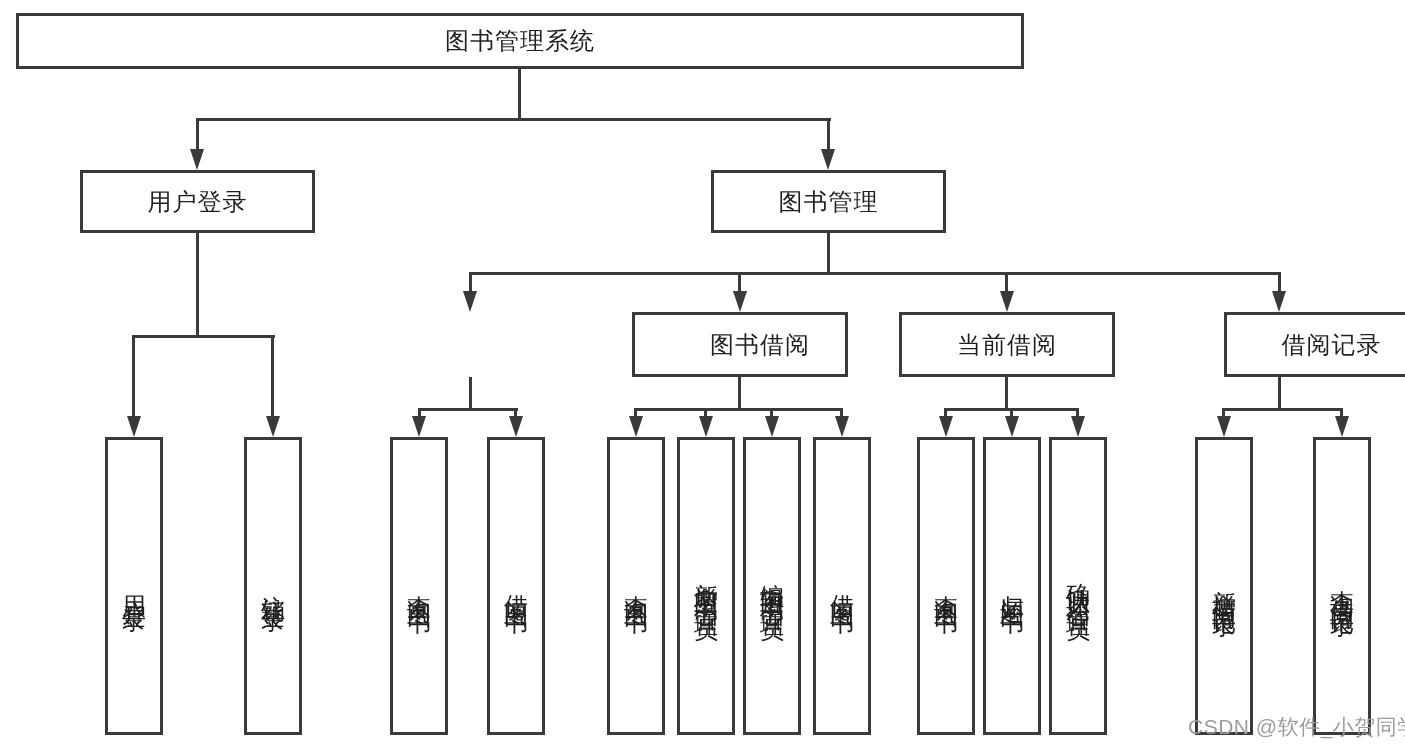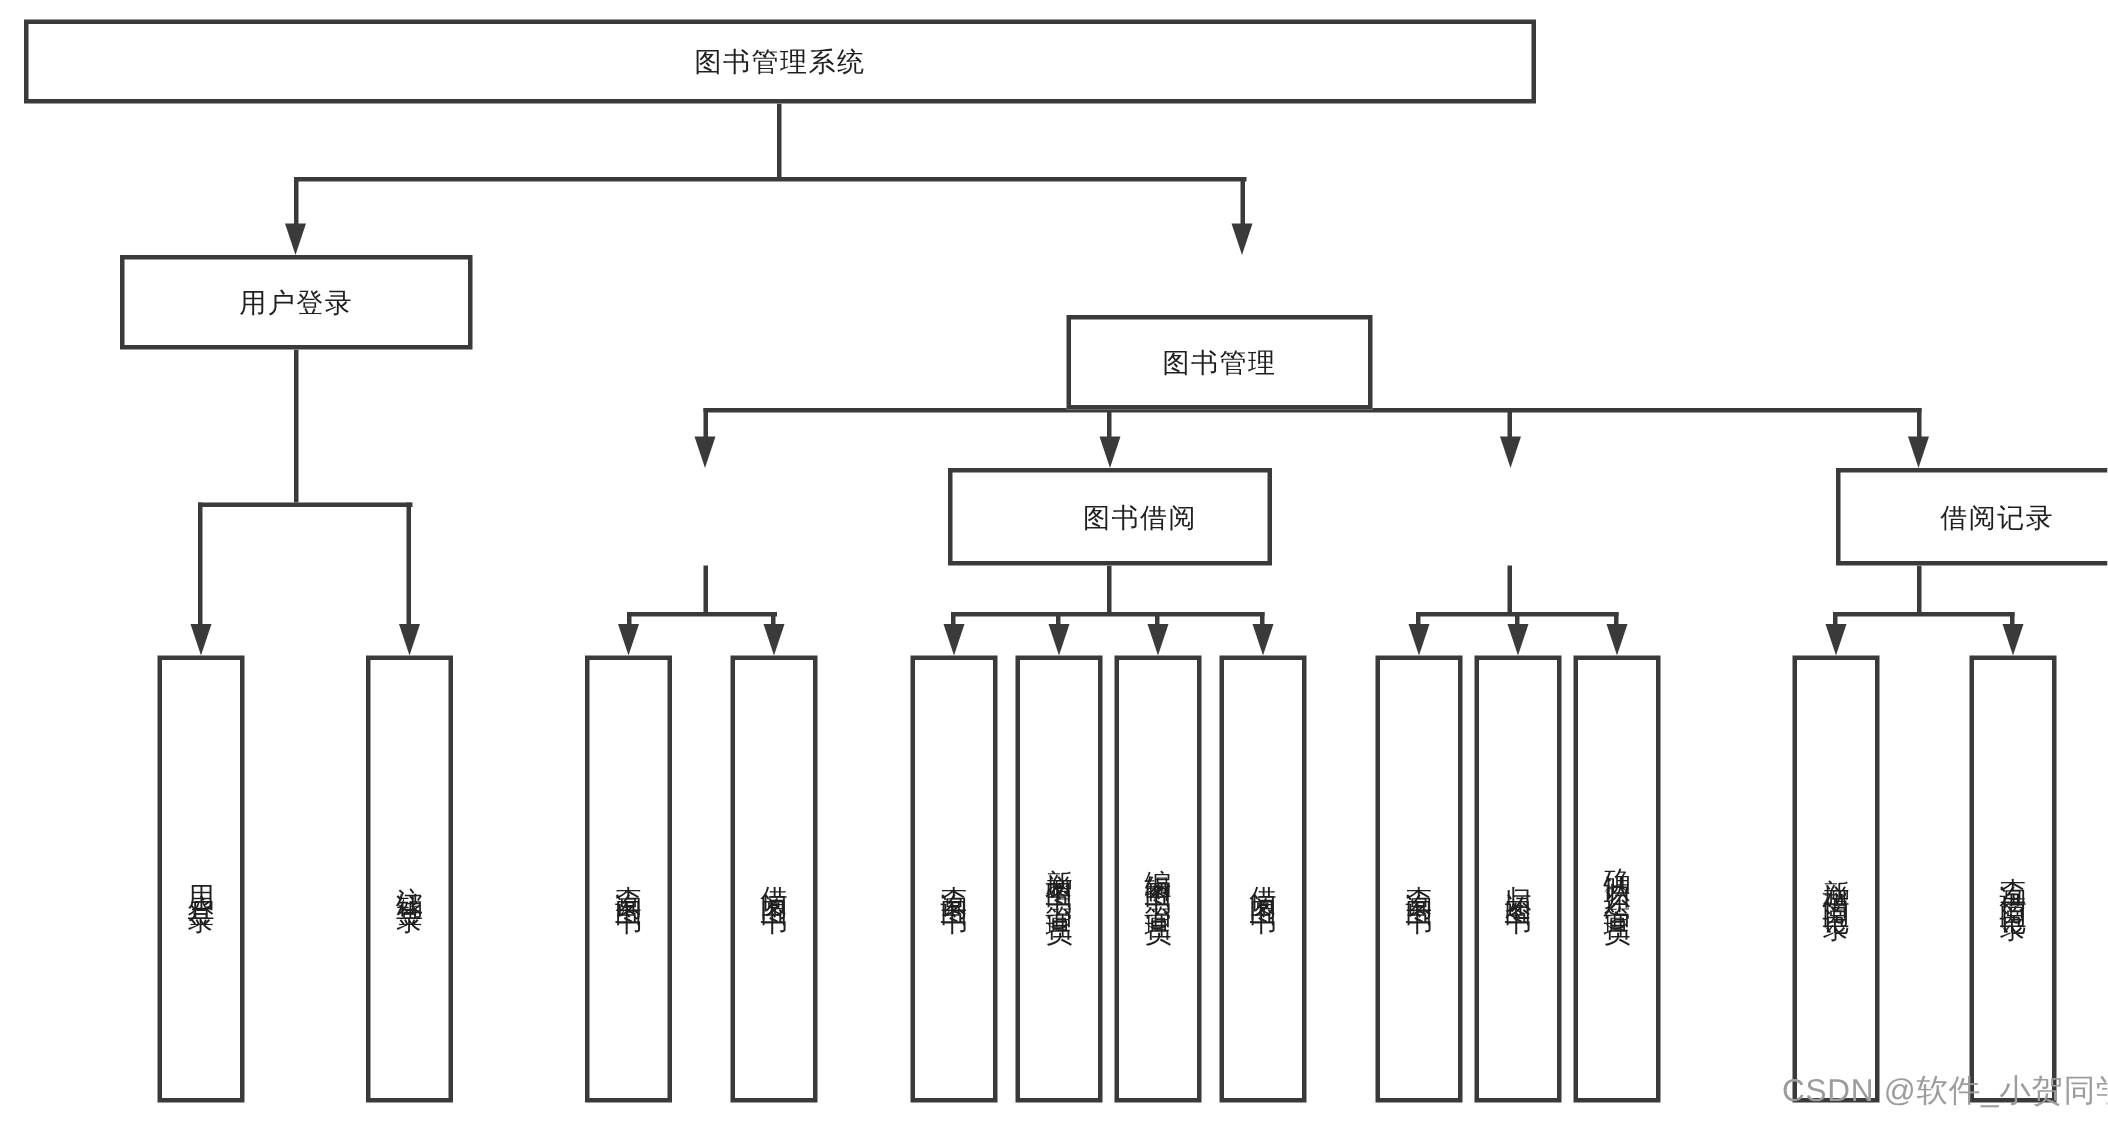--- a/index.html
+++ b/index.html
@@ -19,21 +19,21 @@
     color: var(--text);
     overflow: hidden;
   }
   .box {
     position: absolute;
     background: #fff;
     border: 3px solid var(--line);
     display: flex;
     align-items: center;
     justify-content: center;
-    font-size: 18px;
+    font-size: 24px;
     color: var(--text);
     letter-spacing: 1px;
     z-index: 2;
   }
   .vtext {
     writing-mode: vertical-rl;
     text-orientation: mixed;
     letter-spacing: 5px;
     line-height: 1;
   }
@@ -69,41 +69,42 @@
   <div class="box" style="left:16px; top:13px; width:1008px; height:56px;">图书管理系统</div>
 
   <div class="line" style="left:518px; top:69px; width:3px; height:49px;"></div>
   <div class="line" style="left:196px; top:118px; width:635px; height:3px;"></div>
   <div class="line" style="left:196px; top:118px; width:3px; height:33px;"></div>
   <div class="arrow" style="left:190px; top:149px;"></div>
   <div class="line" style="left:827px; top:118px; width:3px; height:33px;"></div>
   <div class="arrow" style="left:821px; top:149px;"></div>
 
   <div class="box" style="left:80px; top:170px; width:235px; height:63px;">用户登录</div>
-  <div class="box" style="left:711px; top:170px; width:204px; height:63px;margin-top:40px;">图书管理</div>
+  <div class="box" style="left:711px; top:170px; width:235px; height:63px;">图书管理</div>
 
   <div class="line" style="left:196px; top:233px; width:3px; height:102px;"></div>
   <div class="line" style="left:132px; top:335px; width:143px; height:3px;"></div>
   <div class="line" style="left:132px; top:335px; width:3px; height:83px;"></div>
   <div class="arrow" style="left:127px; top:416px;"></div>
   <div class="line" style="left:271px; top:335px; width:3px; height:83px;"></div>
   <div class="arrow" style="left:266px; top:416px;"></div>
 
   <div class="line" style="left:827px; top:233px; width:3px; height:39px;"></div>
   <div class="line" style="left:469px; top:272px; width:812px; height:3px;"></div>
   <div class="line" style="left:469px; top:272px; width:3px; height:21px;"></div>
   <div class="arrow" style="left:463px; top:291px;"></div>
   <div class="line" style="left:738px; top:272px; width:3px; height:21px;"></div>
   <div class="arrow" style="left:733px; top:291px;"></div>
   <div class="line" style="left:1005px; top:272px; width:3px; height:21px;"></div>
   <div class="arrow" style="left:1000px; top:291px;"></div>
   <div class="line" style="left:1278px; top:272px; width:3px; height:21px;"></div>
   <div class="arrow" style="left:1272px; top:291px;"></div>
 
   <div class="box" style="left:632px; top:312px; width:216px; height:65px;padding-left:40px;">图书借阅</div>
+  <div class="box" style="left:899px; top:312px; width:216px; height:65px;">当前借阅</div>
   <div class="box" style="left:1224px; top:312px; width:215px; height:65px;">借阅记录</div>
 
   <div class="line" style="left:469px; top:377px; width:3px; height:31px;"></div>
   <div class="line" style="left:418px; top:408px; width:100px; height:3px;"></div>
   <div class="line" style="left:418px; top:408px; width:3px; height:12px;"></div>
   <div class="arrow" style="left:412px; top:416px;"></div>
   <div class="line" style="left:514px; top:408px; width:3px; height:12px;"></div>
   <div class="arrow" style="left:509px; top:416px;"></div>
 
   <div class="line" style="left:738px; top:377px; width:3px; height:31px;"></div>

